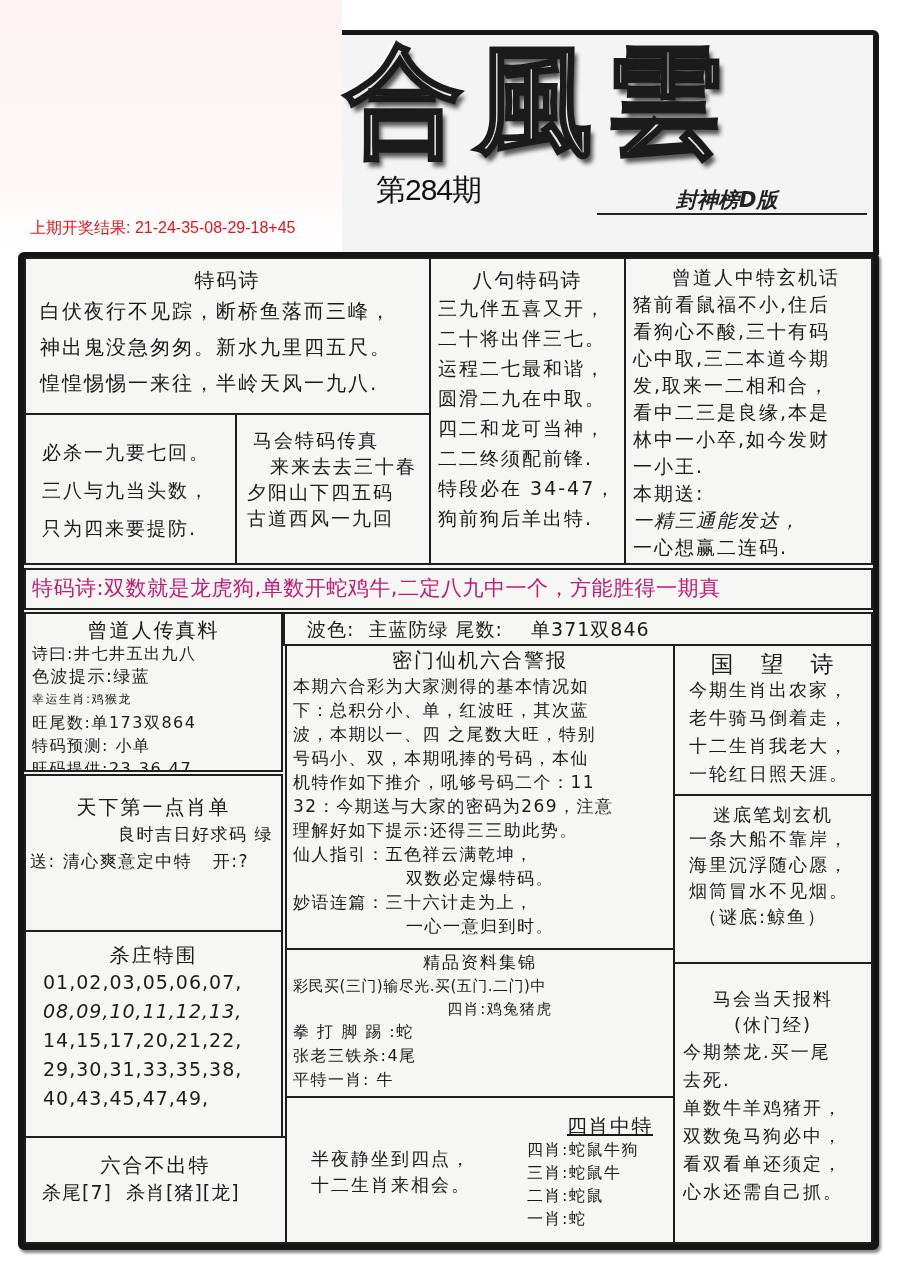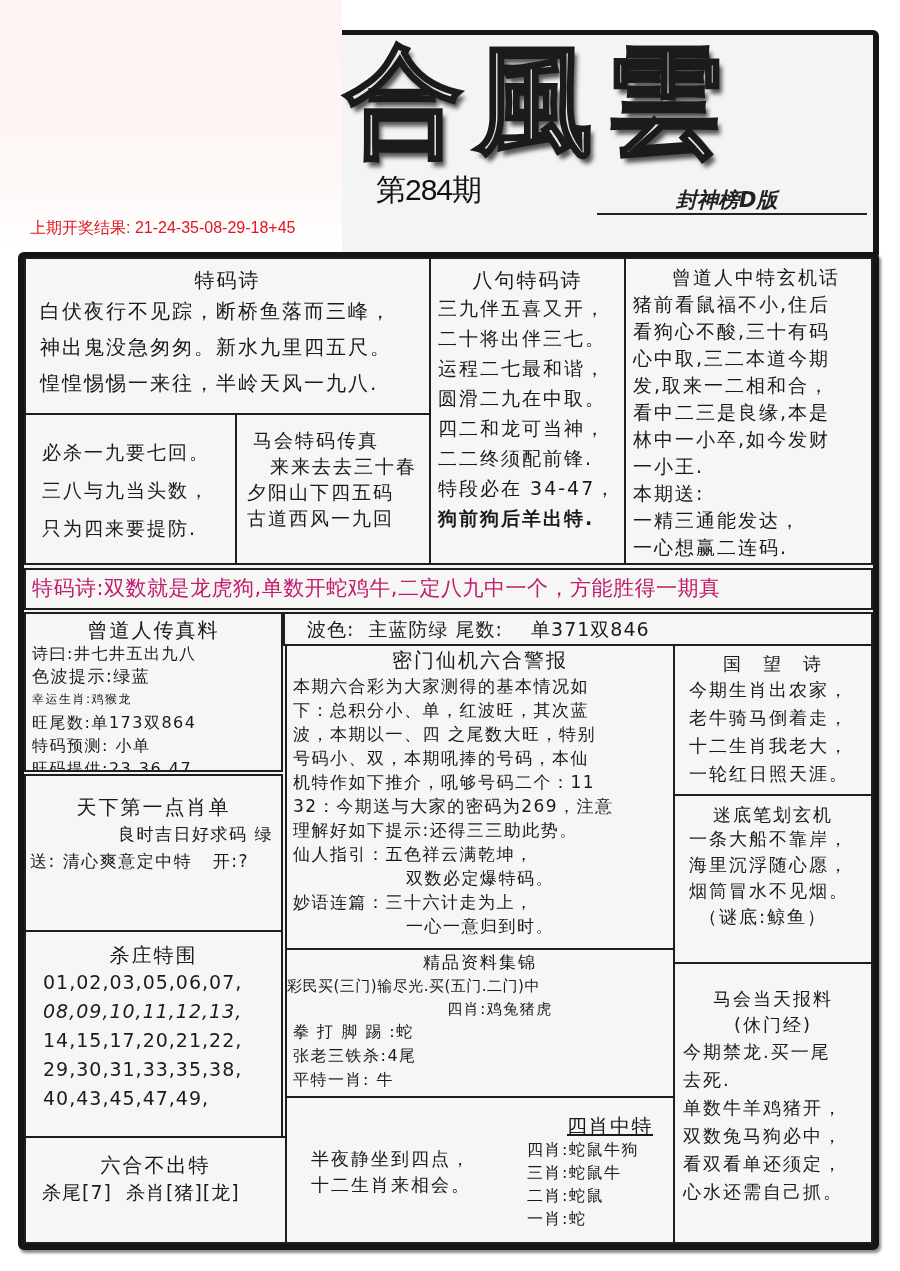--- a/index.html
+++ b/index.html
@@ -66,36 +66,36 @@
 <div class="cell" style="left:429px;top:257px;width:197px;height:308px;">
   <div class="head" style="margin-top:8px;">八句特码诗</div>
   <div style="padding-left:7px;">
     <div class="t" style="line-height:30px;">三九伴五喜又开，</div>
     <div class="t" style="line-height:30px;">二十将出伴三七。</div>
     <div class="t" style="line-height:30px;">运程二七最和谐，</div>
     <div class="t" style="line-height:30px;">圆滑二九在中取。</div>
     <div class="t" style="line-height:30px;">四二和龙可当神，</div>
     <div class="t" style="line-height:30px;">二二终须配前锋.</div>
     <div class="t" style="line-height:30px;">特段必在 34-47，</div>
-    <div class="t" style="line-height:30px;font-weight:bold;">狗前狗后羊出特.</div>
+    <div class="t" style="line-height:30px;">狗前狗后羊出特.</div>
   </div>
 </div>
 
 <div class="cell" style="left:624px;top:257px;width:249px;height:308px;">
   <div class="t" style="padding-left:46px;margin-top:4px;line-height:28px;">曾道人中特玄机话</div>
   <div style="padding-left:7px;">
     <div class="t" style="line-height:27px;">猪前看鼠福不小,住后</div>
     <div class="t" style="line-height:27px;">看狗心不酸,三十有码</div>
     <div class="t" style="line-height:27px;">心中取,三二本道今期</div>
     <div class="t" style="line-height:27px;">发,取来一二相和合，</div>
     <div class="t" style="line-height:27px;">看中二三是良缘,本是</div>
     <div class="t" style="line-height:27px;">林中一小卒,如今发财</div>
     <div class="t" style="line-height:27px;">一小王.</div>
     <div class="t" style="line-height:27px;">本期送:</div>
-    <div class="t" style="line-height:27px;">一精三通能发达，</div>
+    <div class="t" style="line-height:27px;font-style:italic;">一精三通能发达，</div>
     <div class="t" style="line-height:27px;">一心想赢二连码.</div>
   </div>
 </div>
 
 <div class="cell" style="left:24px;top:568px;width:849px;height:42px;">
   <div class="pink" style="padding-left:6px;">特码诗:双数就是龙虎狗,单数开蛇鸡牛,二定八九中一个，方能胜得一期真</div>
 </div>
 
 <div class="cell" style="left:24px;top:612px;width:259px;height:160px;">
   <div class="head" style="margin-top:4px;line-height:24px;">曾道人传真料</div>
@@ -128,21 +128,21 @@
     </div>
     <div class="md" style="line-height:24px;padding-left:113px;">双数必定爆特码。</div>
     <div class="md" style="line-height:24px;">
       <span>妙语连篇：</span><span>三十六计走为上，</span>
     </div>
     <div class="md" style="line-height:24px;padding-left:113px;">一心一意归到时。</div>
   </div>
 </div>
 
 <div class="cell" style="left:673px;top:644px;width:200px;height:152px;">
-  <div class="head" style="margin-top:6px;font-size:18px;line-height:24px;white-space:pre;">国　望　诗</div>
+  <div class="head" style="margin-top:6px;font-size:23px;line-height:24px;white-space:pre;">国　望　诗</div>
   <div style="padding-left:14px;">
     <div class="t" style="font-size:18px;line-height:28px;">今期生肖出农家，</div>
     <div class="t" style="font-size:18px;line-height:28px;">老牛骑马倒着走，</div>
     <div class="t" style="font-size:18px;line-height:28px;">十二生肖我老大，</div>
     <div class="t" style="font-size:18px;line-height:28px;">一轮红日照天涯。</div>
   </div>
 </div>
 
 <div class="cell" style="left:24px;top:774px;width:259px;height:158px;">
   <div class="head" style="margin-top:18px;">天下第一点肖单</div>
@@ -166,21 +166,21 @@
     <div class="t" style="line-height:29px;letter-spacing:1px;">01,02,03,05,06,07,</div>
     <div class="t" style="line-height:29px;letter-spacing:1px;font-style:italic;">08,09,10,11,12,13,</div>
     <div class="t" style="line-height:29px;letter-spacing:1px;">14,15,17,20,21,22,</div>
     <div class="t" style="line-height:29px;letter-spacing:1px;">29,30,31,33,35,38,</div>
     <div class="t" style="line-height:29px;letter-spacing:1px;">40,43,45,47,49,</div>
   </div>
 </div>
 
 <div class="cell" style="left:285px;top:948px;width:390px;height:150px;">
   <div class="head" style="font-size:17px;line-height:24px;">精品资料集锦</div>
-  <div class="sm" style="line-height:24px;letter-spacing:0.5px;">彩民买(三门)输尽光.买(五门.二门)中</div>
+  <div class="sm" style="padding-left:6px;line-height:24px;letter-spacing:0.5px;">彩民买(三门)输尽光.买(五门.二门)中</div>
   <div class="sm center" style="line-height:22px;padding-left:40px;">四肖:鸡兔猪虎</div>
   <div style="padding-left:6px;">
     <div class="md" style="font-size:16px;line-height:24px;">拳 打 脚 踢 :蛇</div>
     <div class="md" style="font-size:16px;line-height:24px;">张老三铁杀:4尾</div>
     <div class="md" style="font-size:16px;line-height:24px;">平特一肖: 牛</div>
   </div>
 </div>
 
 <div class="cell" style="left:673px;top:962px;width:200px;height:282px;">
   <div class="head" style="margin-top:22px;font-size:18px;">马会当天报料</div>

